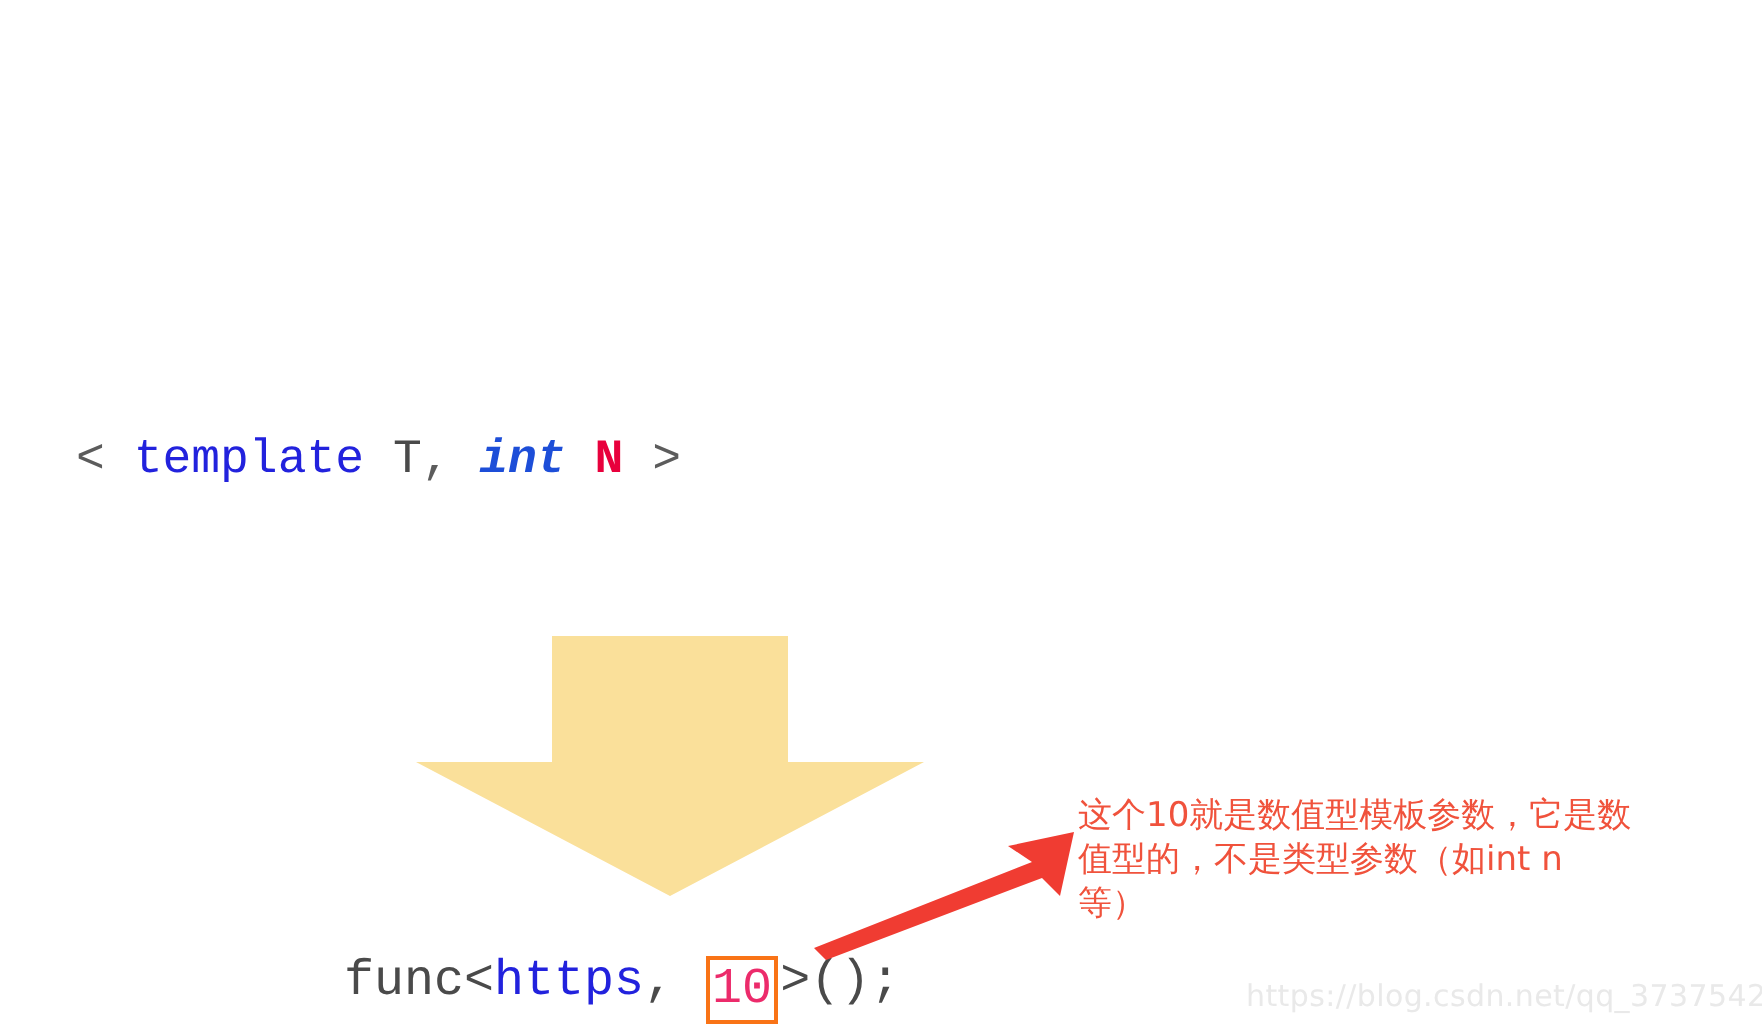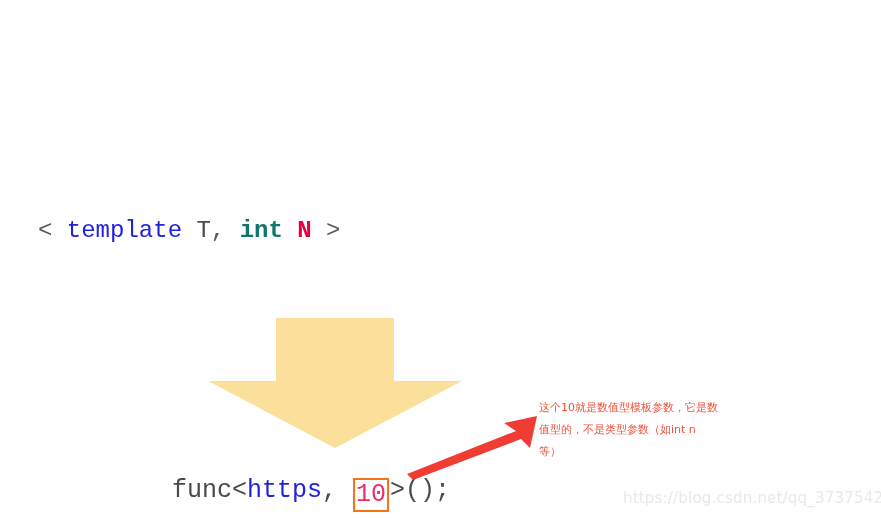--- a/index.html
+++ b/index.html
@@ -23,21 +23,21 @@
     top: 6px;
     font-family: "Liberation Mono", "DejaVu Sans Mono", monospace;
     font-size: 24px;
     line-height: 50px;
     white-space: pre;
     color: #4a4a4a;
   }
   #code-block .ln { display: block; height: 50px; }
 
   .tok-kw      { color: #2222dd; }
-  .tok-kw-b    { color: #0f766e; font-weight: bold; }
+  .tok-kw-b    { color: #1d4ed8; font-weight: bold; font-style: italic; }
   .tok-plain   { color: #4a4a4a; }
   .tok-punct   { color: #5c5c5c; }
   .tok-nontype { color: #e8003c; font-weight: bold; }
   .tok-num     { color: #ec2b6b; }
 
   
   #yellow-arrow {
     position: absolute;
     left: 205px;
     top: 318px;
@@ -75,21 +75,21 @@
   }
 
   
   #annotation {
     position: absolute;
     left: 539px;
     top: 397px;
     width: 334px;
     color: #f0523c;
     font-family: "DejaVu Sans", "Liberation Sans", sans-serif;
-    font-size: 11px;
+    font-size: 17px;
     line-height: 22px;
     white-space: pre-line;
   }
 
   
   #watermark {
     position: absolute;
     left: 623px;
     top: 489px;
     color: #e9e9e9;

